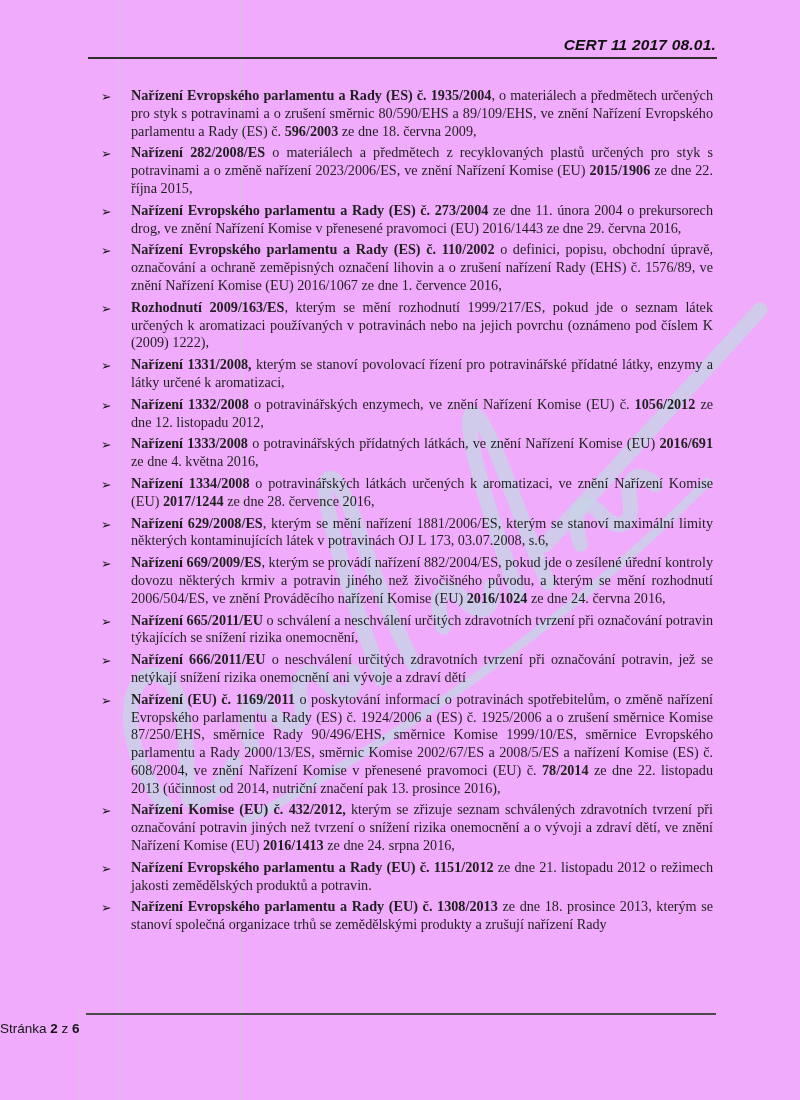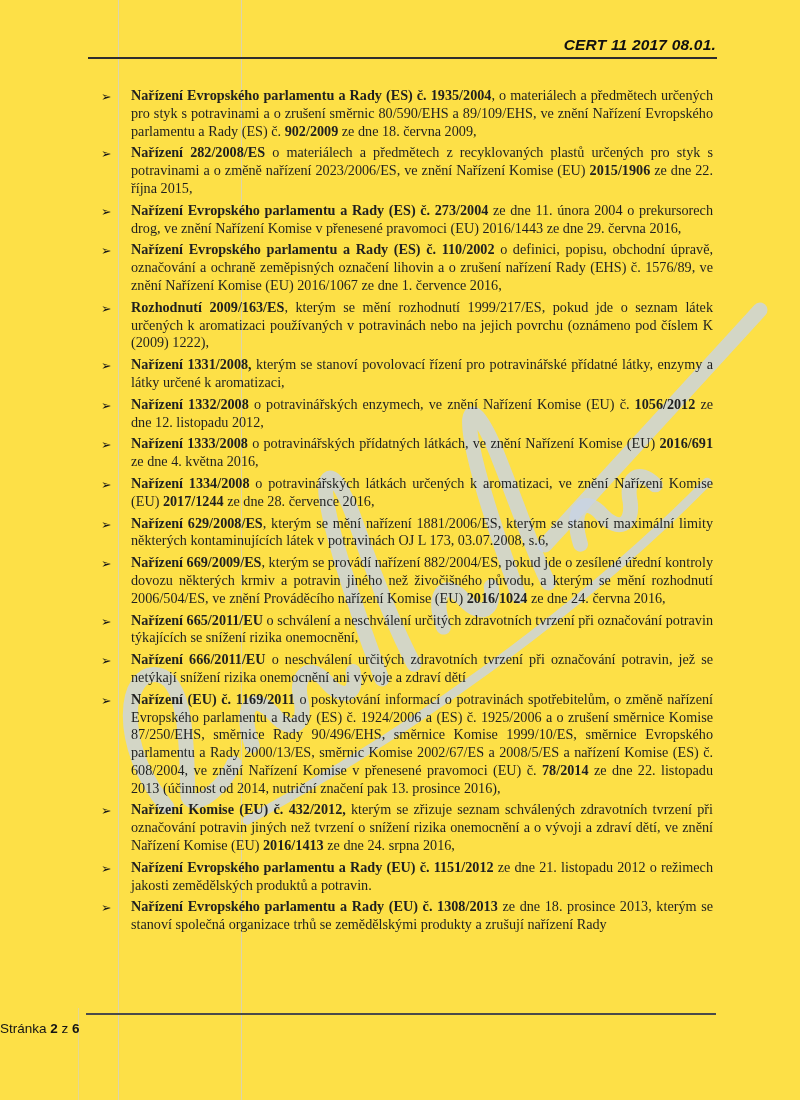--- a/index.html
+++ b/index.html
@@ -1,20 +1,20 @@
 <!DOCTYPE html>
 <html><head>
 <meta charset="utf-8">
 <style>
   html, body { margin: 0; padding: 0; background: #e9e9e9; }
   .page {
     position: relative;
     width: 800px;
     height: 1100px;
-    background: #fde047;
+    background: #f0abfc;
     overflow: hidden;
     font-family: "Liberation Serif", serif;
     color: #1f1f1f;
   }
   
   .watermark-svg { position: absolute; top: 0; left: 0; z-index: 1; }
   .fold-line { position: absolute; top: 0; width: 1px; height: 1100px; background: #cfcfcf; opacity: .75; z-index: 2; }
   .fold-line.a { left: 118px; }
   .fold-line.b { left: 241px; }
   .fold-line.c { left: 78px; top: 1008px; height: 92px; opacity: .55; }
@@ -80,21 +80,21 @@
   <div class="fold-line a"></div>
   <div class="fold-line b"></div>
   <div class="fold-line c"></div>
 
   <div class="header-title">CERT 11 2017 08.01.</div>
   <div class="header-rule"></div>
 
   <div class="content" id="regulation-list">
       <div class="list-item">
         <span class="bullet">➢</span>
-        <div class="item-text"><b>Nařízení Evropského parlamentu a Rady (ES) č. 1935/2004</b><span>, o materiálech a předmětech určených pro styk s potravinami a o zrušení směrnic 80/590/EHS a 89/109/EHS, ve znění Nařízení Evropského parlamentu a Rady (ES) č. </span><b>902/2009</b><span> ze dne 18. června 2009,</span></div>
+        <div class="item-text"><b>Nařízení Evropského parlamentu a Rady (ES) č. 1935/2004</b><span>, o materiálech a předmětech určených pro styk s potravinami a o zrušení směrnic 80/590/EHS a 89/109/EHS, ve znění Nařízení Evropského parlamentu a Rady (ES) č. </span><b>596/2003</b><span> ze dne 18. června 2009,</span></div>
       </div>
       <div class="list-item">
         <span class="bullet">➢</span>
         <div class="item-text"><b>Nařízení 282/2008/ES</b><span> o materiálech a předmětech z recyklovaných plastů určených pro styk s potravinami a o změně nařízení 2023/2006/ES, ve znění Nařízení Komise (EU) </span><b>2015/1906</b><span> ze dne 22. října 2015,</span></div>
       </div>
       <div class="list-item">
         <span class="bullet">➢</span>
         <div class="item-text"><b>Nařízení Evropského parlamentu a Rady (ES) č. 273/2004</b><span> ze dne 11. února 2004 o prekursorech drog, ve znění Nařízení Komise v přenesené pravomoci (EU) 2016/1443 ze dne 29. června 2016,</span></div>
       </div>
       <div class="list-item">

